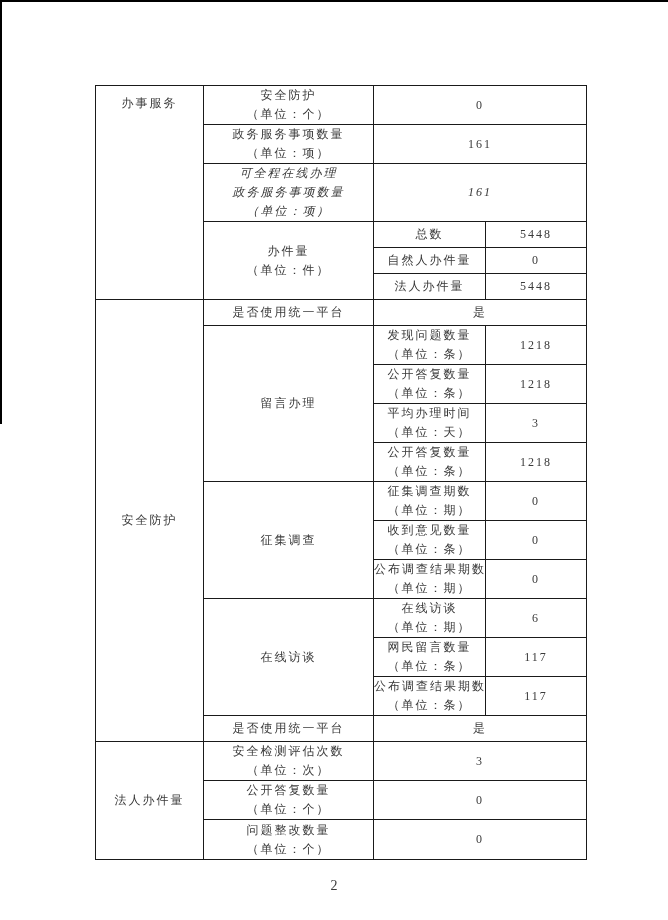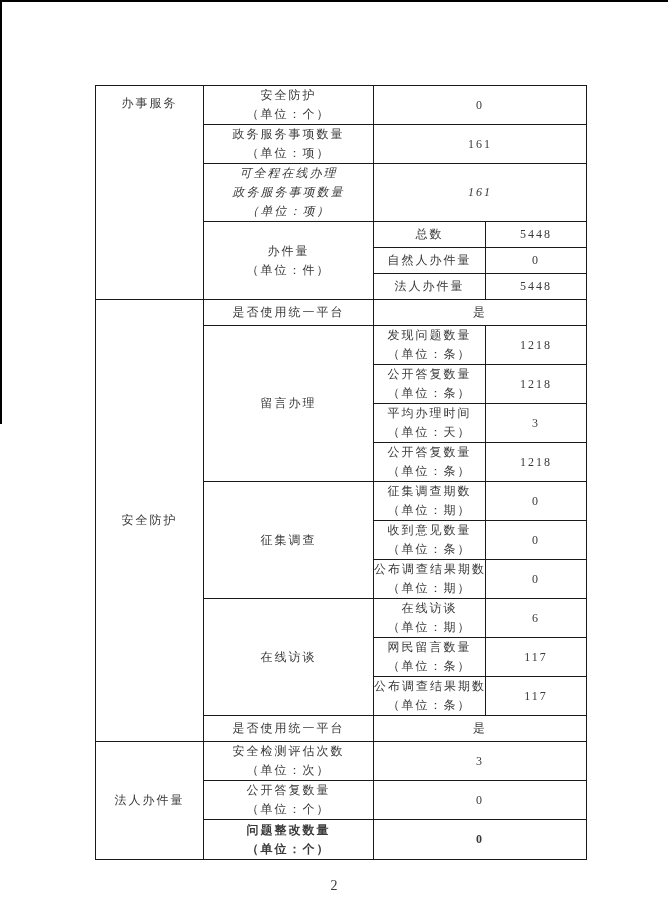--- a/index.html
+++ b/index.html
@@ -52,21 +52,21 @@
   }
   td.sec { letter-spacing: 3px; }
   td.sec.vtop { vertical-align: top; padding-top: 9px; }
   td.val {
     letter-spacing: 1px;
     font-size: 13px;
   }
   tr.r26 { height: 26px; }
   tr.r37 { height: 37px; }
   tr.r39 { height: 39px; }
-  tr.r40 { height: 40px; font-weight: bold; }
+  tr.r40 { height: 40px; }
   tr.r57 { height: 57px; font-style: italic; }
   .page-number {
     position: absolute;
     top: 878px;
     left: 0;
     width: 668px;
     text-align: center;
     font-size: 14px;
     letter-spacing: 0;
     color: #3a3a3a;

